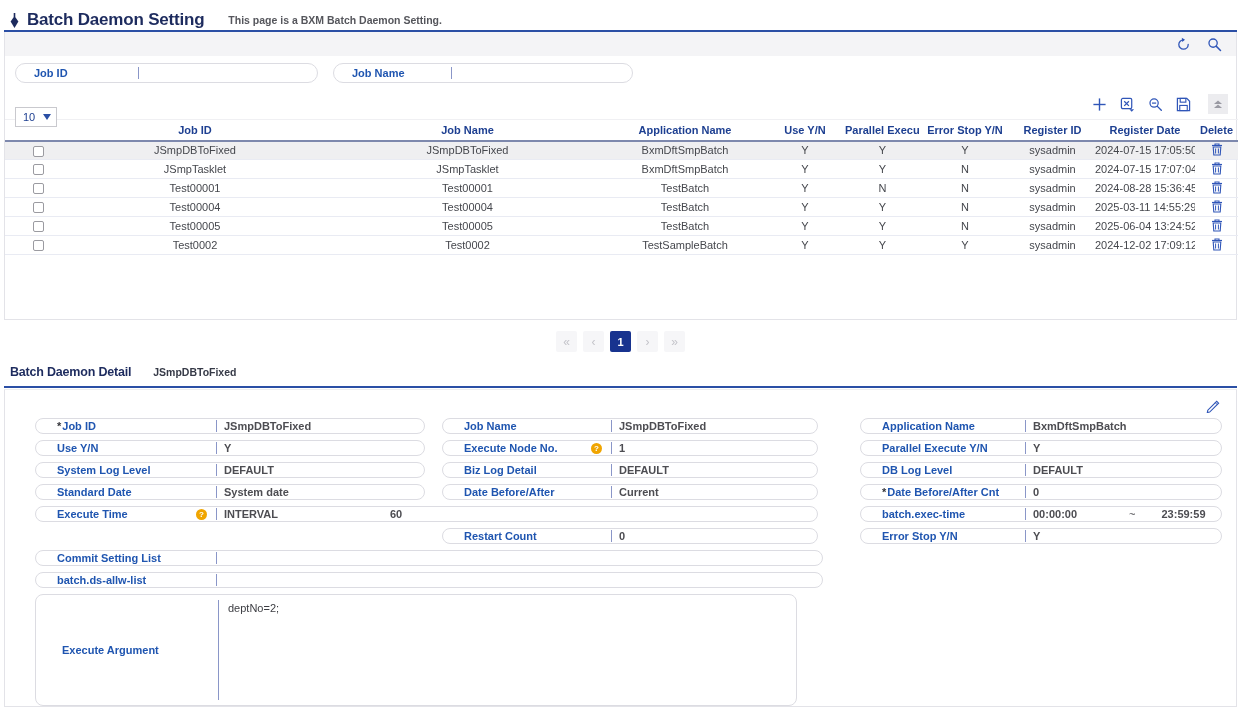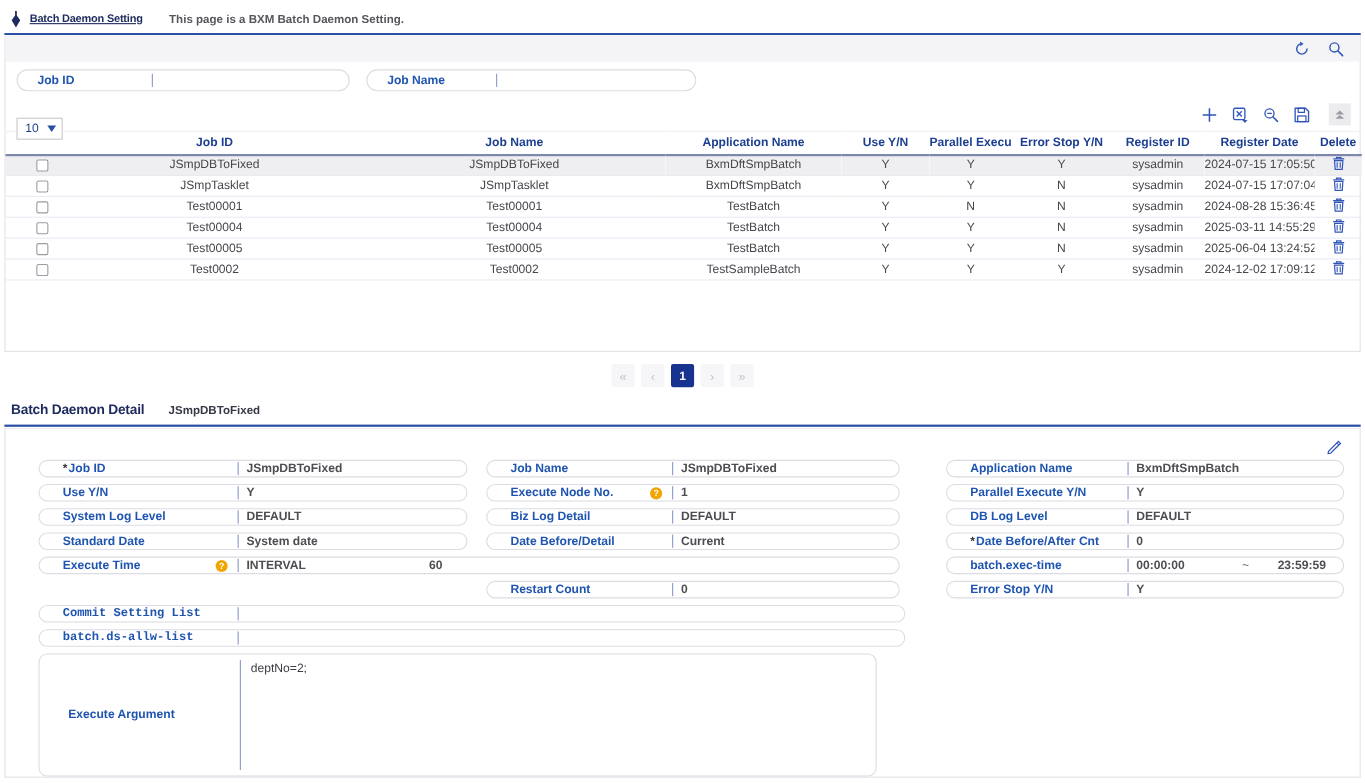--- a/index.html
+++ b/index.html
@@ -3,21 +3,21 @@
 <meta charset="utf-8">
 <style>
   * { margin:0; padding:0; box-sizing:border-box; }
   html,body { background:#fff; }
   body { font-family:"Liberation Sans", sans-serif; }
   .canvas { position:relative; width:1241px; height:712px; background:#fff; overflow:hidden; }
 
   
   .title-row { position:absolute; top:10px; left:10px; display:flex; align-items:center; gap:8px; }
   .title-diamond { width:9px; height:15px; display:block; }
-  .page-title { font-size:10px; font-weight:bold; color:#1d2b5e; letter-spacing:-.2px;text-decoration:underline; }
+  .page-title { font-size:17px; font-weight:bold; color:#1d2b5e; letter-spacing:-.2px; }
   .page-subtitle { font-size:10.5px; font-weight:bold; color:#55565c; margin-left:16px; }
   .title-rule { position:absolute; top:30px; left:4px; right:4px; height:2px; background:#2b4fa5; }
 
   
   .panel { position:absolute; left:4px; width:1233px; background:#fff; border:1px solid #e3e3e8; border-top:none; }
   .panel.upper { top:32px; height:288px; }
   .panel.detail-panel { top:389px; height:318px; border-top:1px solid #eee; }
 
   .panel-band { height:24px; background:#f4f4f6; display:flex; align-items:center; justify-content:flex-end; gap:16px; padding-right:14px; }
   .band-icon { width:15px; height:15px; color:#3056b8; cursor:pointer; }
@@ -62,21 +62,21 @@
   .fpill { position:absolute; height:16px; border:1px solid #dcdce2; border-radius:10px; background:#fff; display:flex; align-items:center; }
   .fpill .flbl { display:flex; align-items:center; justify-content:space-between; padding-left:21px; padding-right:5px; font-size:11px; font-weight:bold; color:#1f55b0; flex:0 0 auto; white-space:nowrap; }
   .fpill .fsep { width:1px; height:12px; background:#8a96c8; flex:0 0 auto; }
   .fpill .fval { font-size:11px; font-weight:bold; color:#4d4d52; padding-left:7px; white-space:nowrap; }
   .req { color:#33343a; margin-right:1px; }
   .help { display:inline-flex; width:11px; height:11px; border-radius:50%; background:#f0a500; color:#fff; font-size:8px; font-weight:bold; align-items:center; justify-content:center; margin-right:4px; flex:0 0 auto; }
   .c1 { left:30px; width:390px; }  .c1 .flbl { width:180px; }
   .c2 { left:437px; width:376px; } .c2 .flbl { width:168px; }
   .c3 { left:855px; width:362px; } .c3 .flbl { width:164px; }
   .wide1 { left:30px; width:783px; } .wide1 .flbl { width:180px; }
-  .wide2 { left:30px; width:788px;font-family:Liberation Mono, monospace; } .wide2 .flbl { width:180px; }
+  .wide2 { left:30px; width:788px; } .wide2 .flbl { width:180px; }
   .r1{top:28px}.r2{top:50px}.r3{top:72px}.r4{top:94px}.r5{top:116px}.r6{top:138px}.r7{top:160px}.r8{top:182px}
   .val2 { font-size:11px; font-weight:bold; color:#4d4d52; margin-left:112px; }
   .range { display:flex; align-items:center; }
   .range .tilde { margin-left:52px; color:#4d4d52; font-size:11px; }
   .range .to { margin-left:26px; font-size:11px; font-weight:bold; color:#4d4d52; }
 
   .arg-box { position:absolute; top:204px; left:30px; width:762px; height:112px; border:1px solid #dcdce2; border-radius:8px; background:#fff; }
   .arg-box .alabel { position:absolute; left:26px; top:50%; transform:translateY(-50%); font-size:11px; font-weight:bold; color:#1f55b0; }
   .arg-box .asep { position:absolute; left:182px; top:5px; bottom:5px; width:1px; background:#8a96c8; }
   .arg-box .aval { position:absolute; left:192px; top:7px; right:8px; bottom:7px; font-size:11px; color:#3c3d42; white-space:pre-wrap; }
@@ -396,21 +396,21 @@
 
     <div class="fpill c1 r4">
       <span class="flbl">
           <span>Standard Date</span>
         </span>
       <span class="fsep"></span>
         <span class="fval">System date</span>
     </div>
     <div class="fpill c2 r4">
       <span class="flbl">
-          <span>Date Before/Detail</span>
+          <span>Date Before/After</span>
         </span>
       <span class="fsep"></span>
         <span class="fval">Current</span>
     </div>
     <div class="fpill c3 r4">
       <span class="flbl">
           <span><span class="req">*</span><span>Date Before/After Cnt</span></span>
         </span>
       <span class="fsep"></span>
         <span class="fval">0</span>

